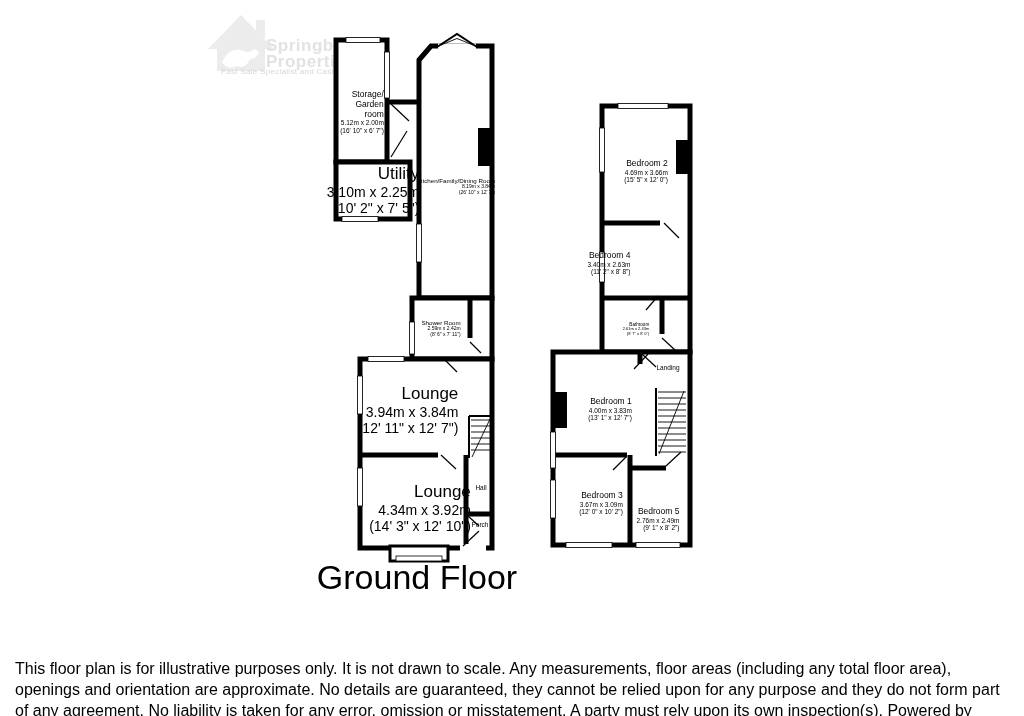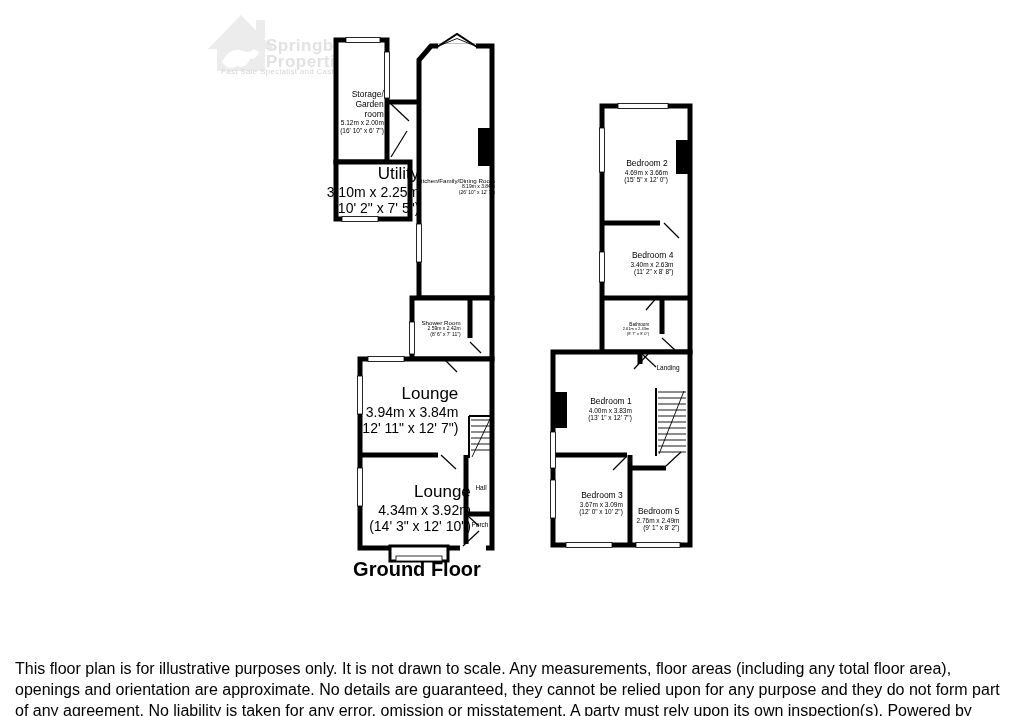--- a/index.html
+++ b/index.html
@@ -14,21 +14,21 @@
   
   .room-label{position:absolute;transform:translate(-50%,-50%);text-align:right;line-height:1.15;}
   .rname{white-space:pre-line;color:#000;}
   .rdim{color:#000;}
   .lbl-lg .rname{font-size:17px;}   .lbl-lg .rdim{font-size:14px;}
   .lbl-md .rname{font-size:8.5px;}  .lbl-md .rdim{font-size:6.5px;}
   .lbl-sm .rname{font-size:6.2px;}  .lbl-sm .rdim{font-size:5px;}
   .lbl-xs .rname{font-size:6.5px;}
   .lbl-xxs .rname{font-size:4.6px;} .lbl-xxs .rdim{font-size:4px;}
 
-  .floor-title{position:absolute;transform:translateX(-50%);font-weight:bold;font-size:20px;color:#000;white-space:nowrap;}
+  .floor-title{position:absolute;transform:translateX(-50%);font-weight:normal;font-size:34px;color:#000;white-space:nowrap;}
 
   #total-area{position:absolute;left:22px;top:630px;font-size:19px;color:#000;}
   #disclaimer{position:absolute;left:15px;top:659px;width:998px;font-size:16px;line-height:1.3;color:#000;}
 
   
   .room{fill:#fff;stroke:#000;stroke-width:5;}
   .w5{stroke:#000;stroke-width:5;fill:none;}
   .w2{stroke:#000;stroke-width:2;fill:none;}
   .win{fill:#fff;stroke:#000;stroke-width:0.8;}
   .gap{fill:#fff;stroke:none;}
@@ -192,21 +192,21 @@
   </div>
   <div class="room-label lbl-xs" style="left:480px;top:525px">
     <div class="rname">Porch</div>
   </div>
 
   <div class="room-label lbl-md" style="left:646px;top:171px">
     <div class="rname">Bedroom 2</div>
     <div class="rdim">4.69m x 3.66m</div>
     <div class="rdim">(15' 5" x 12' 0")</div>
   </div>
-  <div class="room-label lbl-md" style="left:652px;top:263px">
+  <div class="room-label lbl-md" style="left:609px;top:263px">
     <div class="rname">Bedroom 4</div>
     <div class="rdim">3.40m x 2.63m</div>
     <div class="rdim">(11' 2" x 8' 8")</div>
   </div>
   <div class="room-label lbl-xxs" style="left:636px;top:329px">
     <div class="rname">Bathroom</div>
     <div class="rdim">2.61m x 2.43m</div>
     <div class="rdim">(8' 7" x 8' 0")</div>
   </div>
   <div class="room-label lbl-xs" style="left:668px;top:368px">

